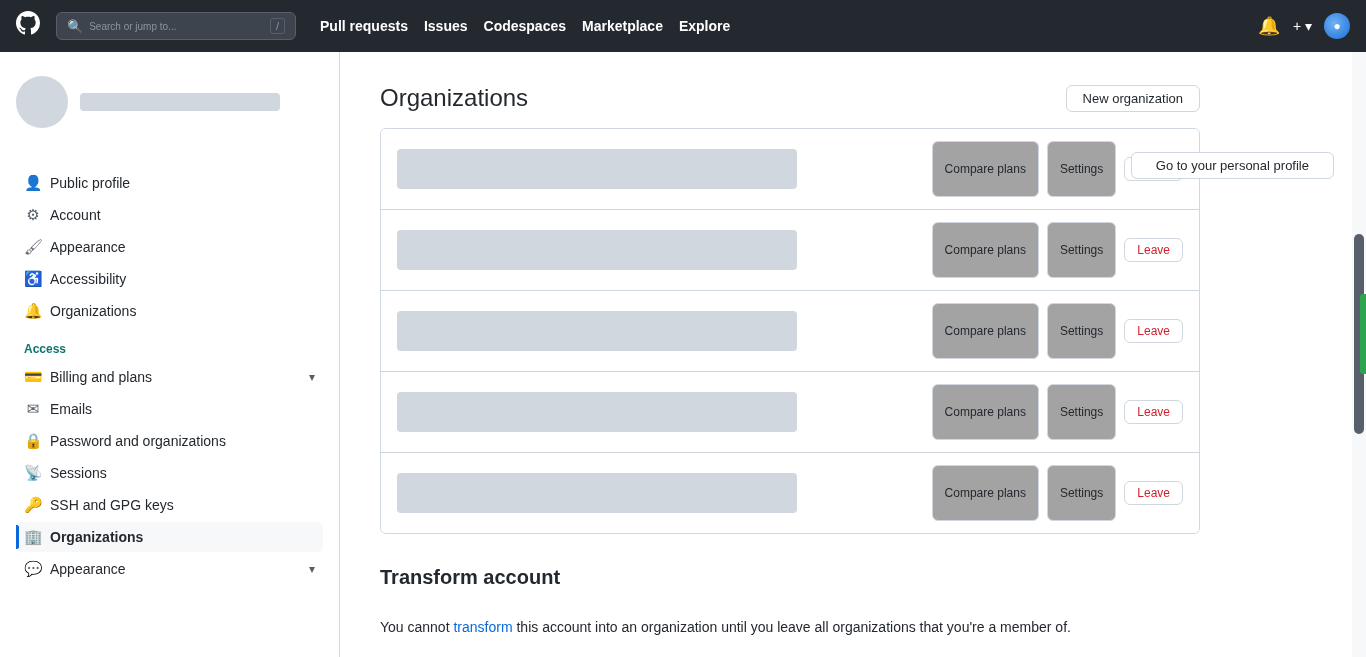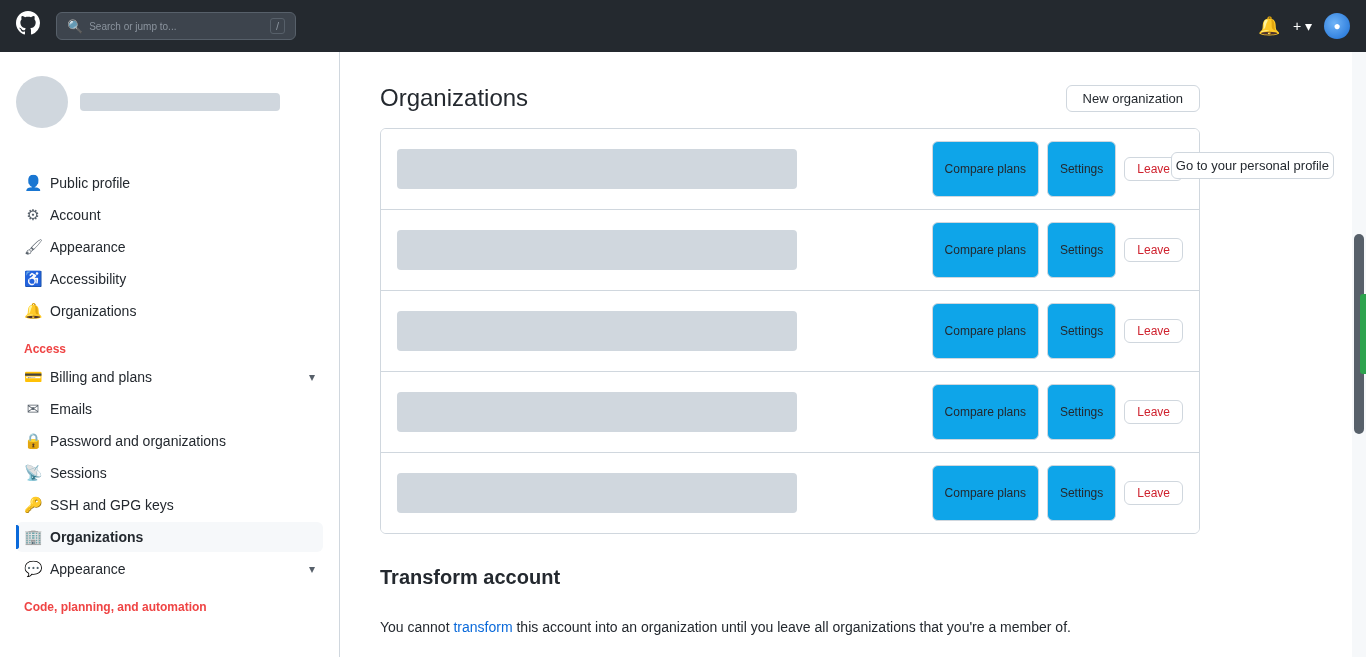--- a/index.html
+++ b/index.html
@@ -79,21 +79,21 @@
       content: '';
       position: absolute;
       left: 0;
       width: 3px;
       height: 24px;
       background: #0969da;
       border-radius: 0 3px 3px 0;
     }
     .sidebar-nav-item { position: relative; }
     .sidebar-icon { color: #57606a; font-size: 15px; width: 18px; text-align: center; flex-shrink: 0; }
-    .sidebar-section-label { font-size: 12px; color: #ef4444; font-weight: 600; margin: 16px 8px 6px; text-transform: none; }
+    .sidebar-section-label { font-size: 12px; color: #0f766e; font-weight: 600; margin: 16px 8px 6px; text-transform: none; }
     .chevron { margin-left: auto; color: #57606a; font-size: 12px; }
 
     
     .main-content { flex: 1; padding: 32px 40px; max-width: 900px; }
 
     
     .organizations-header {
       display: flex; align-items: center; justify-content: space-between;
       margin-bottom: 16px;
     }
@@ -114,21 +114,21 @@
     .org-row {
       display: flex; align-items: center;
       padding: 12px 16px;
       border-bottom: 1px solid #d0d7de;
       background: white;
     }
     .org-row:last-child { border-bottom: none; }
     .org-placeholder { background: #d0d7de; height: 40px; width: 400px; border-radius: 4px; flex-shrink: 0; }
     .org-actions { margin-left: auto; display: flex; gap: 8px; align-items: center; }
     .btn-compare, .btn-settings {
-      background: #0ea5e9;
+      background: #a3a3a3;
       border: 1px solid #d0d7de;
       border-radius: 6px;
       padding: 20px 12px;
       font-size: 12px;
       cursor: pointer;
       color: #24292f;
     }
     .btn-leave {
       background: white;
       border: 1px solid #d0d7de;
@@ -145,21 +145,21 @@
     .transform-desc a { color: #0969da; text-decoration: none; }
 
     
     .btn-personal-profile {
       position: absolute;
       top: 100px;
       right: 32px;
       background: white;
       border: 1px solid #d0d7de;
       border-radius: 6px;
-      padding: 5px 4px;
+      padding: 5px 24px;
       font-size: 13px;
       cursor: pointer;
       color: #24292f;
     }
 
     .page-wrapper { position: relative; display: flex; flex-direction: column; min-height: calc(100vh - 52px); }
 
     
     .scrollbar-track {
       position: fixed; right: 0; top: 52px; bottom: 0; width: 14px;
@@ -181,20 +181,27 @@
   <div class="topnav-logo">
     <svg height="24" width="24" viewBox="0 0 16 16" fill="white">
       <path d="M8 0C3.58 0 0 3.58 0 8c0 3.54 2.29 6.53 5.47 7.59.4.07.55-.17.55-.38 0-.19-.01-.82-.01-1.49-2.01.37-2.53-.49-2.69-.94-.09-.23-.48-.94-.82-1.13-.28-.15-.68-.52-.01-.53.63-.01 1.08.58 1.23.82.72 1.21 1.87.87 2.33.66.07-.52.28-.87.51-1.07-1.78-.2-3.64-.89-3.64-3.95 0-.87.31-1.59.82-2.15-.08-.2-.36-1.02.08-2.12 0 0 .67-.21 2.2.82.64-.18 1.32-.27 2-.27.68 0 1.36.09 2 .27 1.53-1.04 2.2-.82 2.2-.82.44 1.1.16 1.92.08 2.12.51.56.82 1.27.82 2.15 0 3.07-1.87 3.75-3.65 3.95.29.25.54.73.54 1.48 0 1.07-.01 1.93-.01 2.2 0 .21.15.46.55.38A8.013 8.013 0 0016 8c0-4.42-3.58-8-8-8z"></path>
     </svg>
   </div>
   <div class="topnav-search">
     <span style="color:#8b949e;">🔍</span>
     <input type="text" placeholder="Search or jump to..." style="">
     <span class="slash-badge">/</span>
   </div>
+  <div class="topnav-links">
+    <a class="topnav-link">Pull requests</a>
+    <a class="topnav-link">Issues</a>
+    <a class="topnav-link">Codespaces</a>
+    <a class="topnav-link">Marketplace</a>
+    <a class="topnav-link">Explore</a>
+  </div>
   <div class="topnav-right">
     <span class="topnav-icon">🔔</span>
     <span class="topnav-icon" style="font-size:14px;">+ ▾</span>
     <div class="topnav-avatar">●</div>
   </div>
 </nav>
 
 <div class="page-wrapper">
 
   <button class="btn-personal-profile">Go to your personal profile</button>
@@ -255,21 +262,20 @@
         <span style="position:absolute;left:0;width:3px;height:24px;background:#0969da;border-radius:0 3px 3px 0;top:50%;transform:translateY(-50%);"></span>
         <span class="sidebar-icon">🏢</span>
         <span>Organizations</span>
       </div>
       <div class="sidebar-nav-item">
         <span class="sidebar-icon">💬</span>
         <span>Appearance</span>
         <span class="chevron">▾</span>
       </div>
 
-      <div class="sidebar-section-label">Code, planning, and automation</div>
     </aside>
 
     <main class="main-content">
 
       <div class="organizations-header">
         <h1 class="organizations-title">Organizations</h1>
         <button class="btn-new-org">New organization</button>
       </div>
 
       <div class="org-list">

